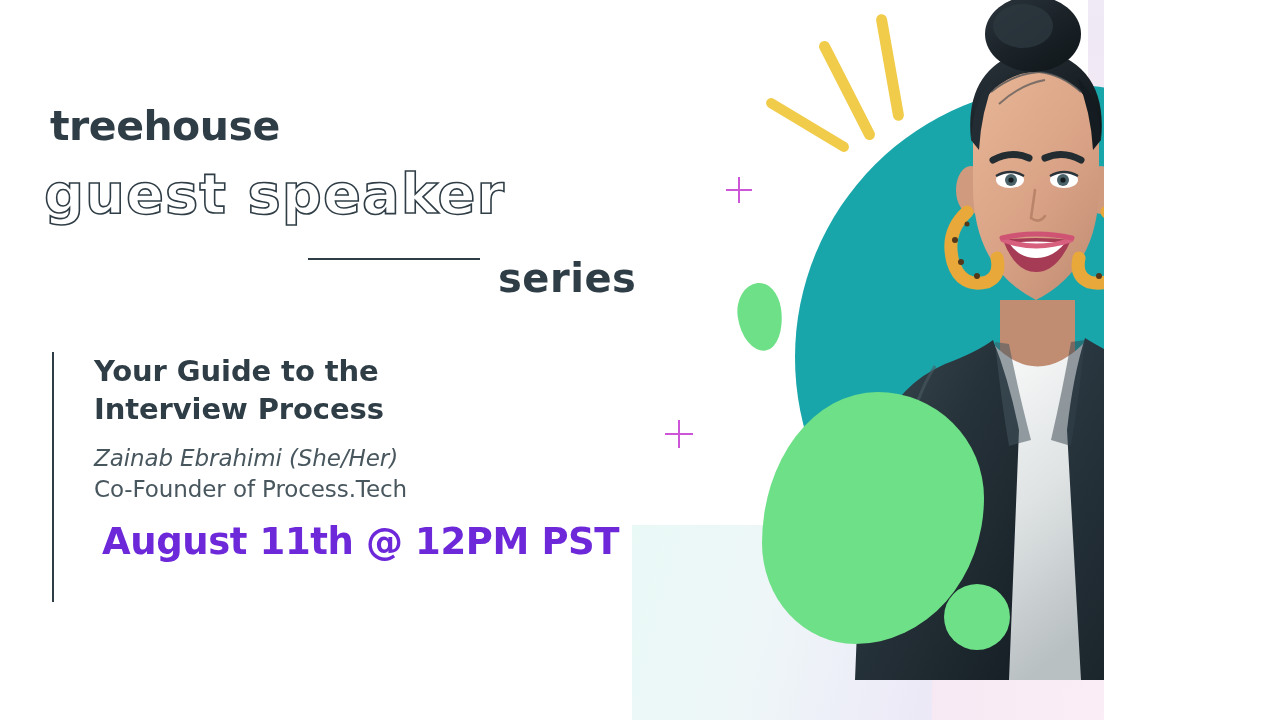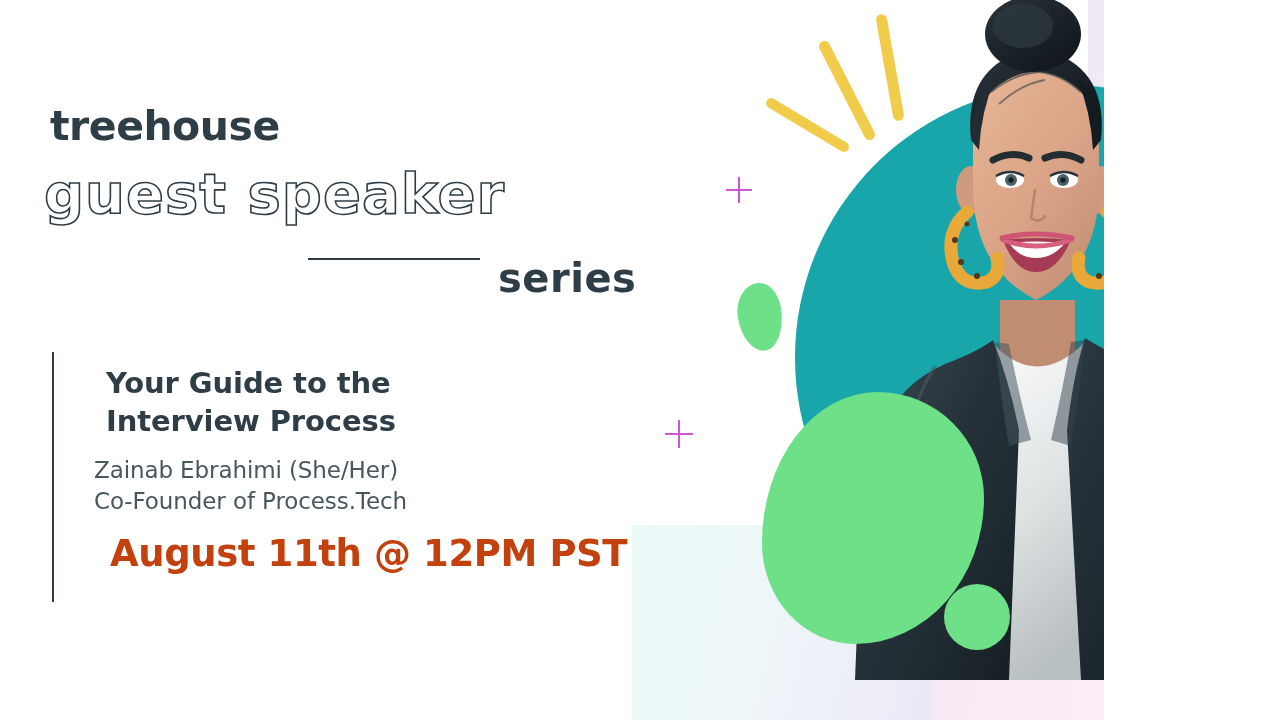--- a/index.html
+++ b/index.html
@@ -203,37 +203,37 @@
     height: 250px;
     padding-left: 40px;
     border-left: 2px solid #2f3d46;
     box-sizing: border-box;
   }
   .talk-title {
     font-size: 29px;
     font-weight: 700;
     line-height: 1.32;
     color: #2f3d46;
-    margin: 12px;
+    margin: 0;
     letter-spacing: -0.1px;
   }
   .speaker-name, .speaker-role {
     font-size: 23px;
     font-weight: 400;
     line-height: 1.38;
     color: #48565e;
     margin: 0;
     letter-spacing: -0.1px;
   }
-  .speaker-name { margin-top: 14px; }
+  .speaker-name { margin-top: 14px; font-style: italic; }
   .datetime {
     font-size: 37px;
     font-weight: 700;
-    color: #c2410c;
-    margin: 16px;
+    color: #6d28d9;
+    margin: 8px;
     margin-top: 16px;
     letter-spacing: -0.4px;
     line-height: 1.1;
   }
 </style>
 </head>
 <body>
 
 <div id="stage">
 

